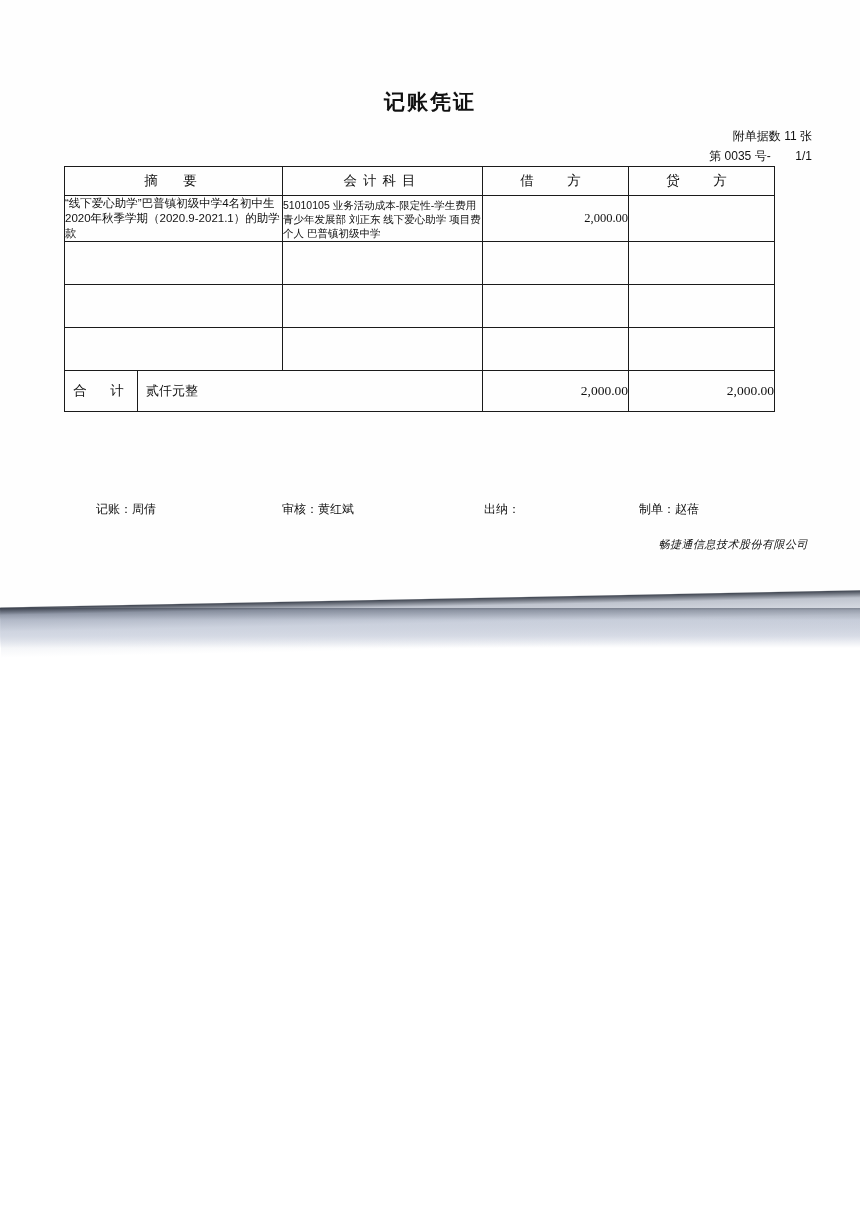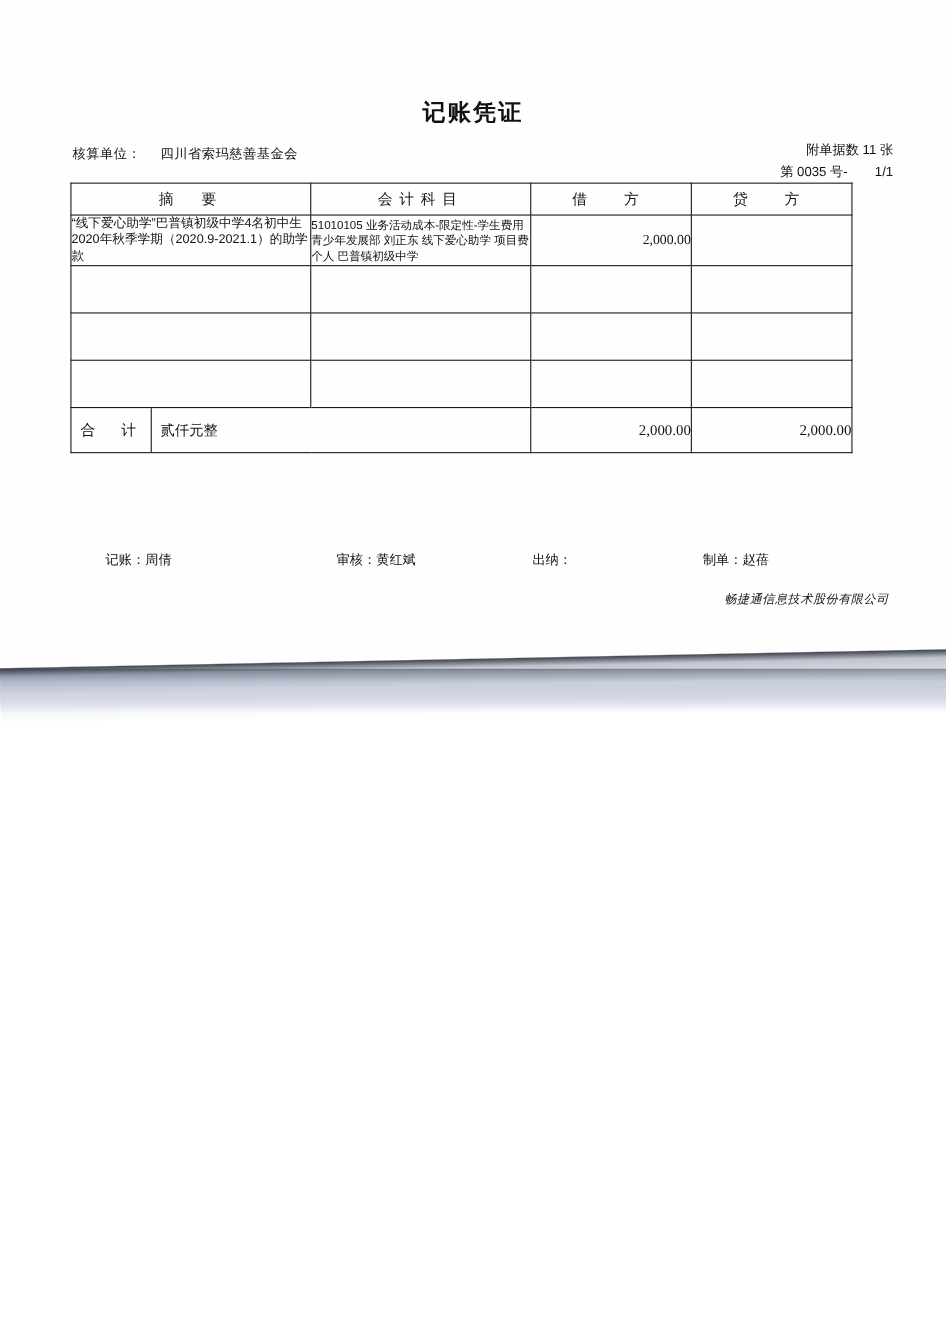--- a/index.html
+++ b/index.html
@@ -156,21 +156,21 @@
 
   .signature-row {
     position: absolute;
     left: 64px;
     top: 489px;
     width: 710px;
     font-size: 12px;
   }
   .signature-row span { position: absolute; white-space: nowrap; margin-top: 12px; }
   .sig-1 { left: 32px; }
-  .sig-2 { left: 242px; }
+  .sig-2 { left: 218px; }
   .sig-3 { left: 420px; }
   .sig-4 { left: 575px; }
 
   .vendor {
     position: absolute;
     right: 52px;
     top: 537px;
     font-size: 11px;
     letter-spacing: 0.5px;
     font-style: italic;
@@ -192,26 +192,20 @@
     </div>
 
     <div class="no-line">
       <span>第</span>
       <span class="num">0035</span>
       <span>号-</span>
       <span style="display:inline-block;width:18px;"></span>
       <span>1/1</span>
     </div>
 
-    <div class="meta-row" style="margin-top:16px;">
-      <div class="meta-left">
-        <span class="lbl">核算单位：</span>
-        <span class="val">四川省索玛慈善基金会</span>
-      </div>
-    </div>
 
     <table class="voucher">
       <colgroup>
         <col class="col-abs">
         <col class="col-sub">
         <col class="col-dr">
         <col class="col-cr">
       </colgroup>
       <thead>
         <tr>

